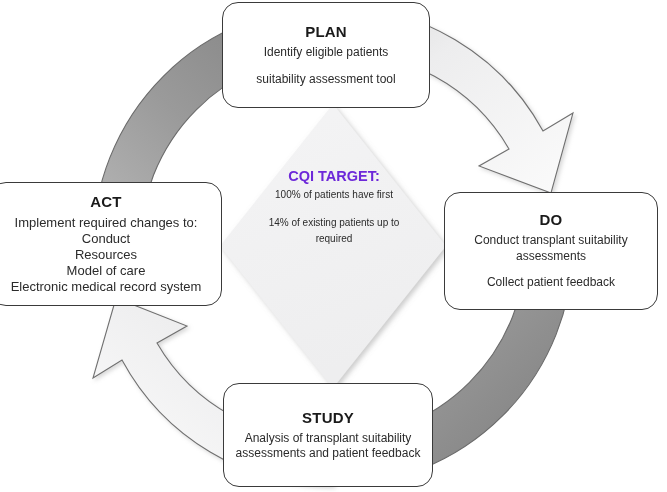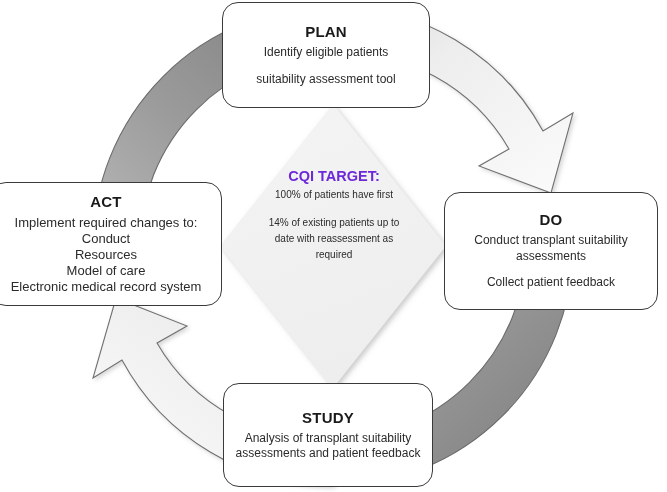--- a/index.html
+++ b/index.html
@@ -154,21 +154,20 @@
                A 193,193 0 0 0 333,439
                Z" fill="url(#gradLightBL)" stroke="#707070" stroke-width="1.1" stroke-linejoin="miter"></path>
     </g>
   </svg>
 
   <div id="diamond-text">
     <div class="title">CQI TARGET:</div>
     <div class="line">100% of patients have first</div>
     <div class="gap"></div>
     <div class="line">14% of existing patients up to</div>
-    <div class="line">date with reassessment as</div>
     <div class="line">required</div>
   </div>
 
   <div class="node" id="node-plan">
     <div class="title">PLAN</div>
     <div class="line">Identify eligible patients</div>
     <div class="gap"></div>
     <div class="line">suitability assessment tool</div>
   </div>
 

